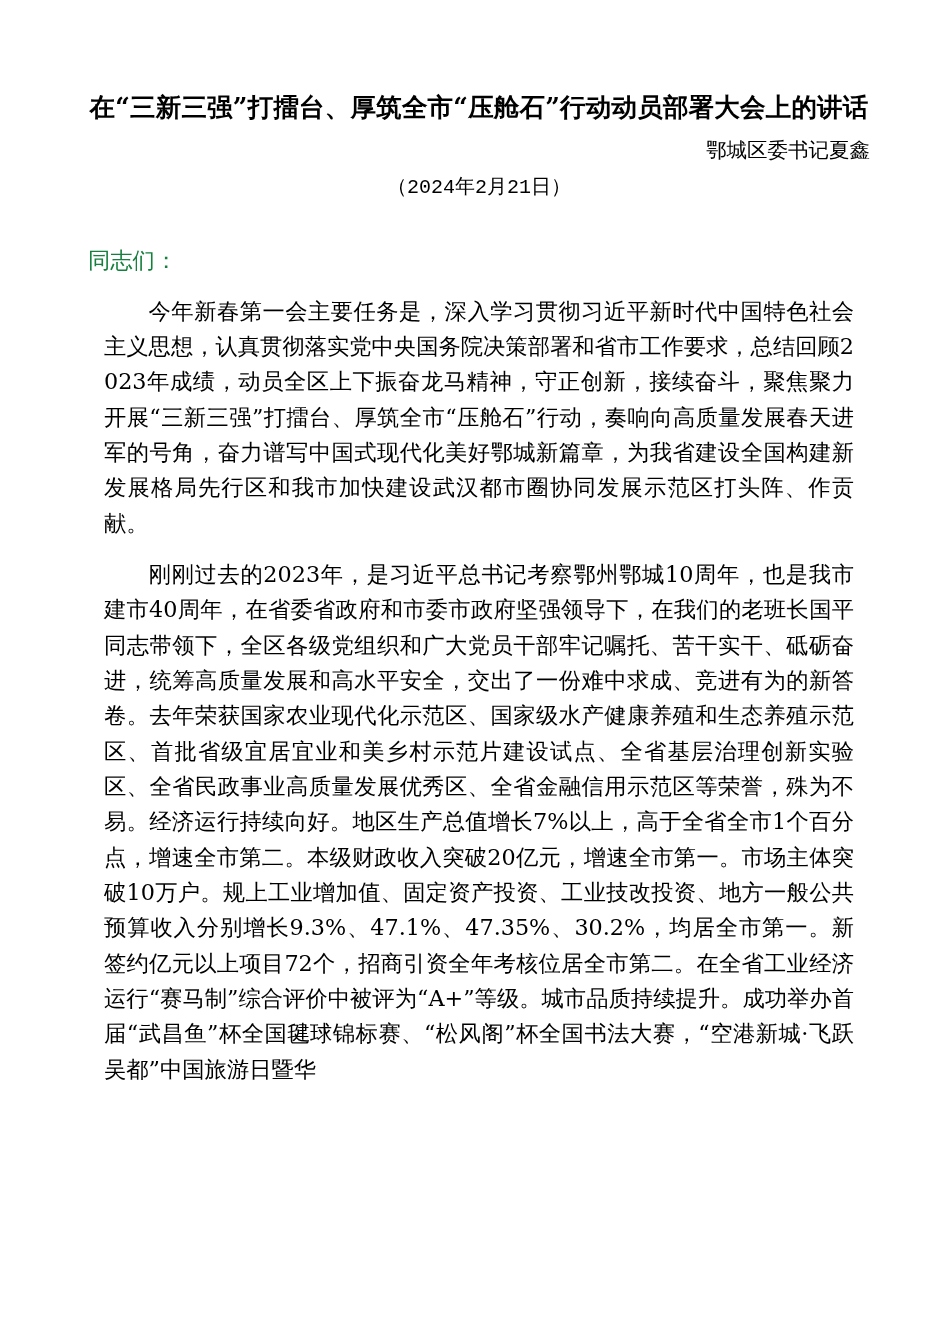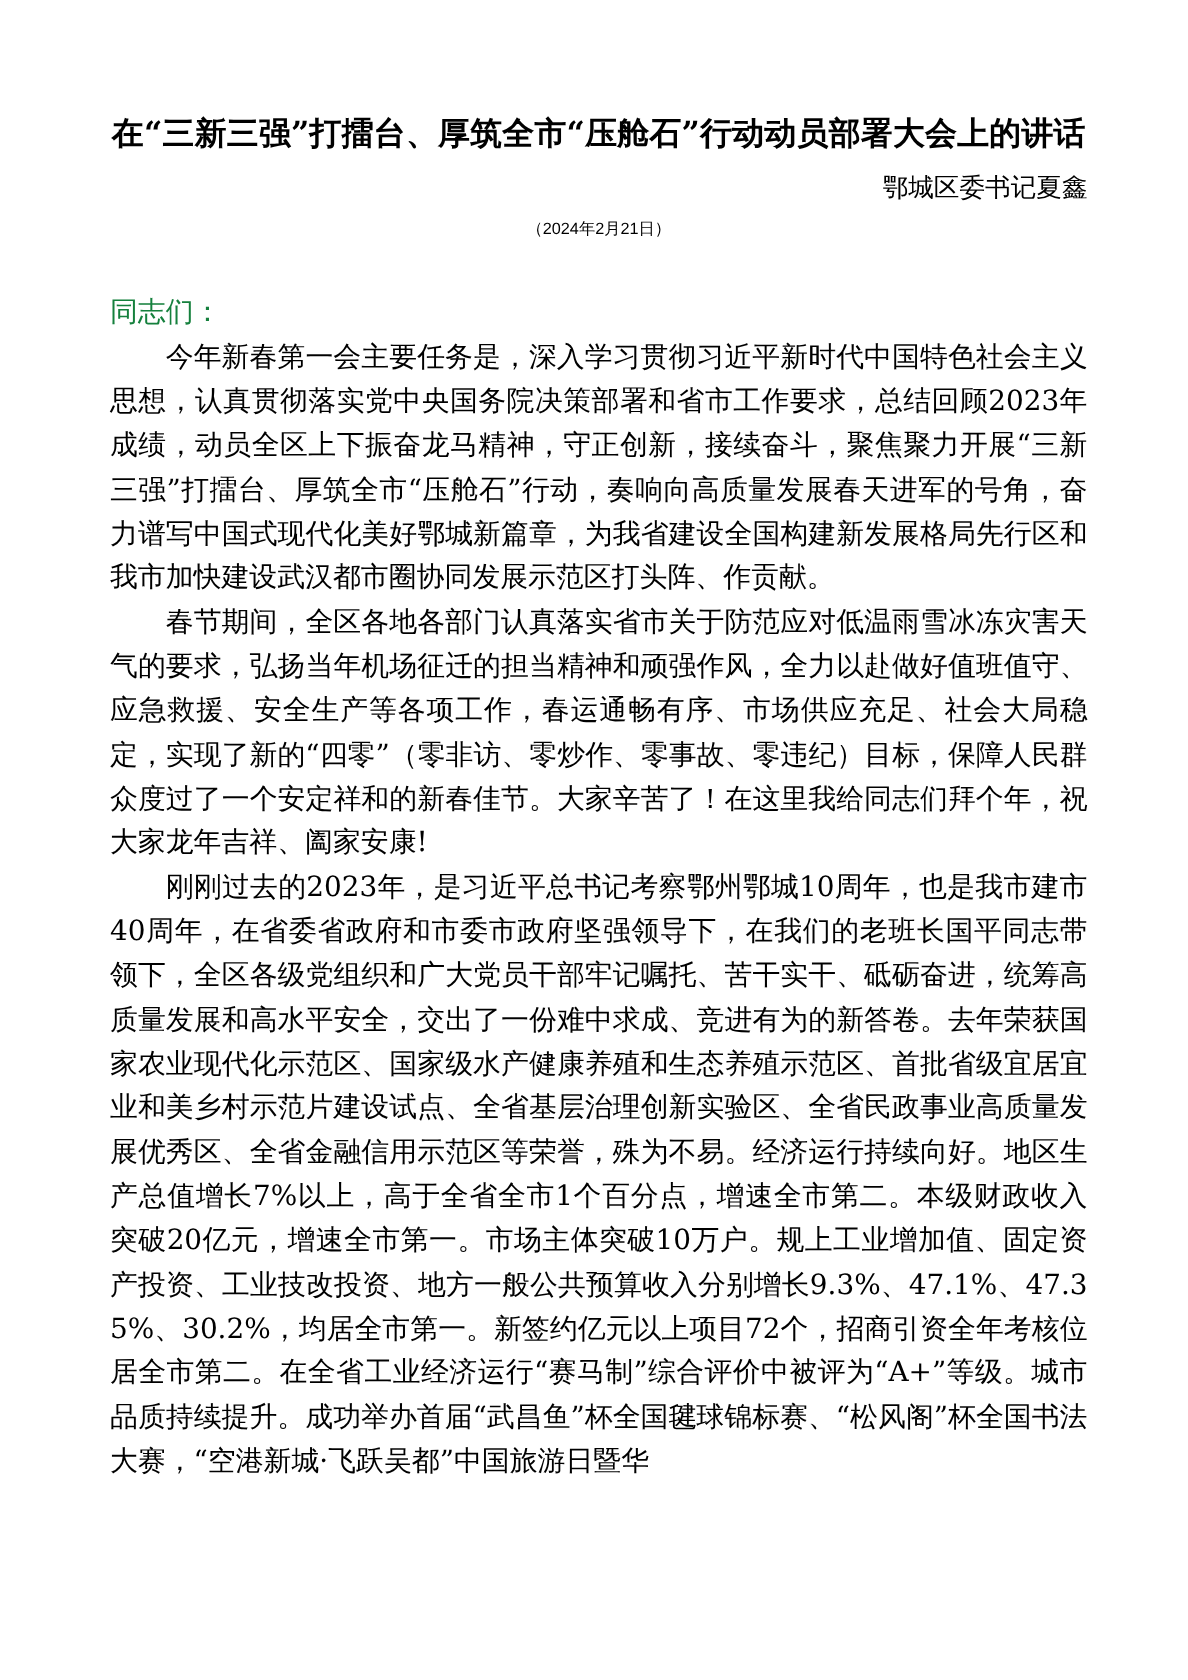--- a/index.html
+++ b/index.html
@@ -42,35 +42,35 @@
     text-align: right;
     font-family: "DejaVu Serif", "Liberation Serif", serif;
     font-size: 20.5px;
     color: #000000;
     line-height: 1.3;
   }
   .doc-date {
     margin: 0;
     padding-top: 11px;
     text-align: center;
-    font-family: Liberation Sans, sans-serif;
-    font-size: 13px;
+    font-family: Liberation Mono, monospace;
+    font-size: 20px;
     color: #000000;
     line-height: 1.3;
   }
   .salutation {
     margin: 0;
     padding-top: 42px;
     font-size: 22.3px;
     line-height: 1.58;
     color: #15803d;
     text-align: justify;
   }
   .para {
-    margin: 0;
+    margin: 16px;
     font-size: 22.3px;
     line-height: 1.585;
     color: #000000;
     text-align: justify;
     text-justify: inter-character;
     text-indent: 2em;
     word-break: break-all;
   }
   .para:last-child {
     margin-bottom: 0;
@@ -85,18 +85,17 @@
     <h1 class="doc-title">在“三新三强”打擂台、厚筑全市“压舱石”行动动员部署大会上的讲话</h1>
 
     <div class="doc-author">鄂城区委书记夏鑫</div>
 
     <div class="doc-date">（2024年2月21日）</div>
 
     <p class="salutation">同志们：</p>
 
     <p class="para">今年新春第一会主要任务是，深入学习贯彻习近平新时代中国特色社会主义思想，认真贯彻落实党中央国务院决策部署和省市工作要求，总结回顾2023年成绩，动员全区上下振奋龙马精神，守正创新，接续奋斗，聚焦聚力开展“三新三强”打擂台、厚筑全市“压舱石”行动，奏响向高质量发展春天进军的号角，奋力谱写中国式现代化美好鄂城新篇章，为我省建设全国构建新发展格局先行区和我市加快建设武汉都市圈协同发展示范区打头阵、作贡献。</p>
 
-    <p class="para">春节期间，全区各地各部门认真落实省市关于防范应对低温雨雪冰冻灾害天气的要求，弘扬当年机场征迁的担当精神和顽强作风，全力以赴做好值班值守、应急救援、安全生产等各项工作，春运通畅有序、市场供应充足、社会大局稳定，实现了新的“四零”（零非访、零炒作、零事故、零违纪）目标，保障人民群众度过了一个安定祥和的新春佳节。大家辛苦了！在这里我给同志们拜个年，祝大家龙年吉祥、阖家安康!</p>
 
     <p class="para">刚刚过去的2023年，是习近平总书记考察鄂州鄂城10周年，也是我市建市40周年，在省委省政府和市委市政府坚强领导下，在我们的老班长国平同志带领下，全区各级党组织和广大党员干部牢记嘱托、苦干实干、砥砺奋进，统筹高质量发展和高水平安全，交出了一份难中求成、竞进有为的新答卷。去年荣获国家农业现代化示范区、国家级水产健康养殖和生态养殖示范区、首批省级宜居宜业和美乡村示范片建设试点、全省基层治理创新实验区、全省民政事业高质量发展优秀区、全省金融信用示范区等荣誉，殊为不易。经济运行持续向好。地区生产总值增长7%以上，高于全省全市1个百分点，增速全市第二。本级财政收入突破20亿元，增速全市第一。市场主体突破10万户。规上工业增加值、固定资产投资、工业技改投资、地方一般公共预算收入分别增长9.3%、47.1%、47.35%、30.2%，均居全市第一。新签约亿元以上项目72个，招商引资全年考核位居全市第二。在全省工业经济运行“赛马制”综合评价中被评为“A+”等级。城市品质持续提升。成功举办首届“武昌鱼”杯全国毽球锦标赛、“松风阁”杯全国书法大赛，“空港新城·飞跃吴都”中国旅游日暨华</p>
 
   </div>
 </div>
 
 </body></html>

